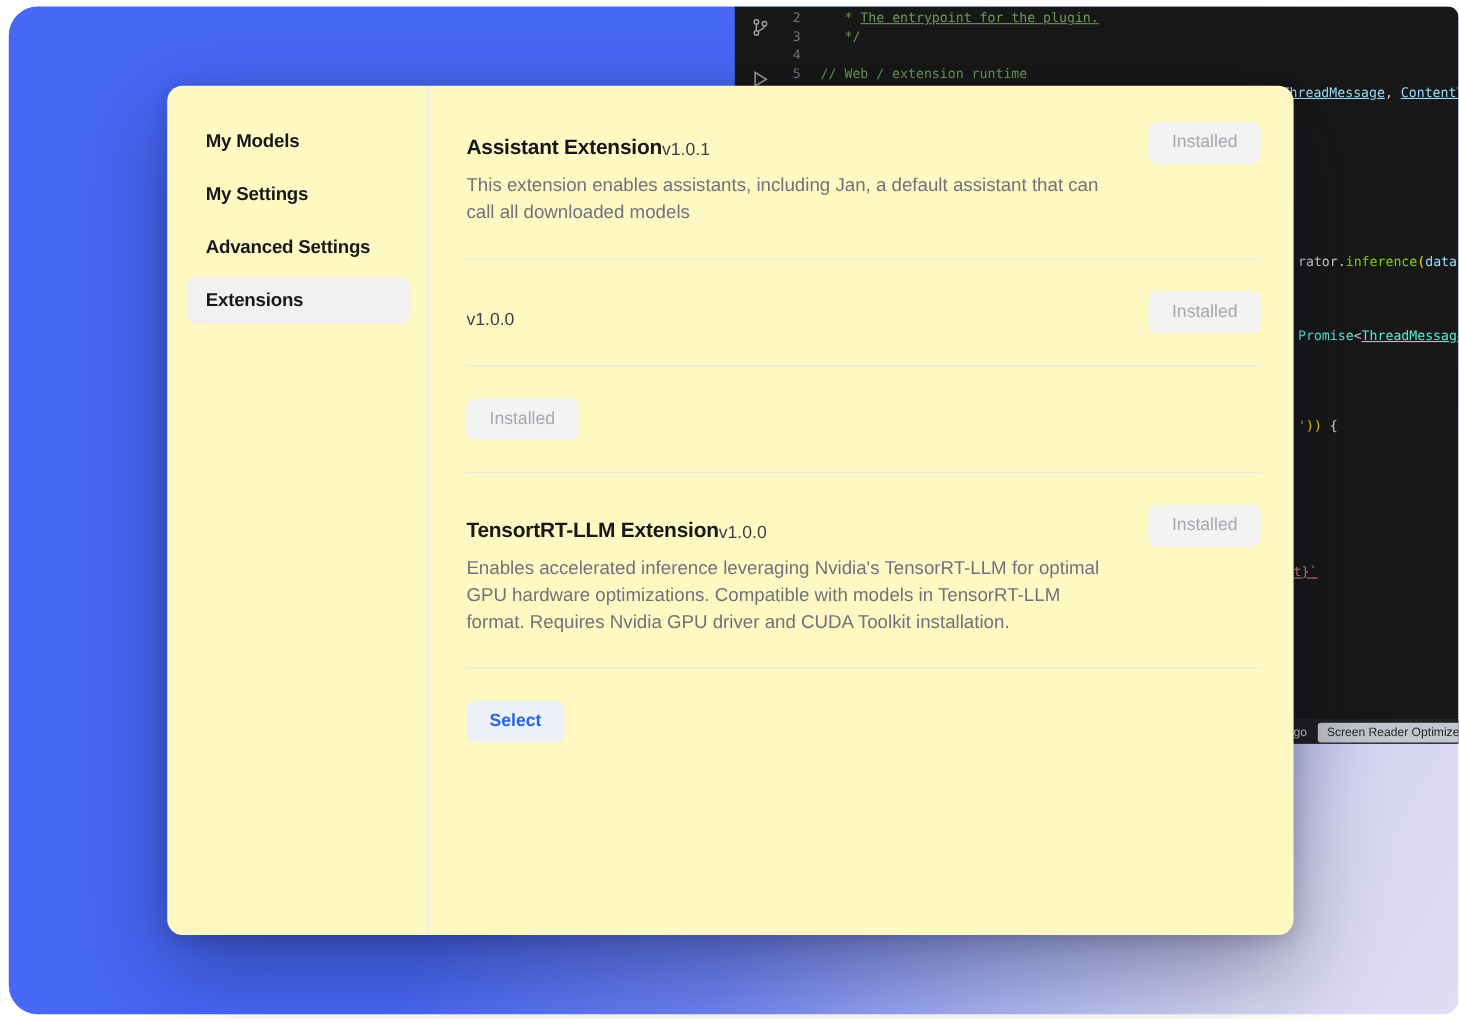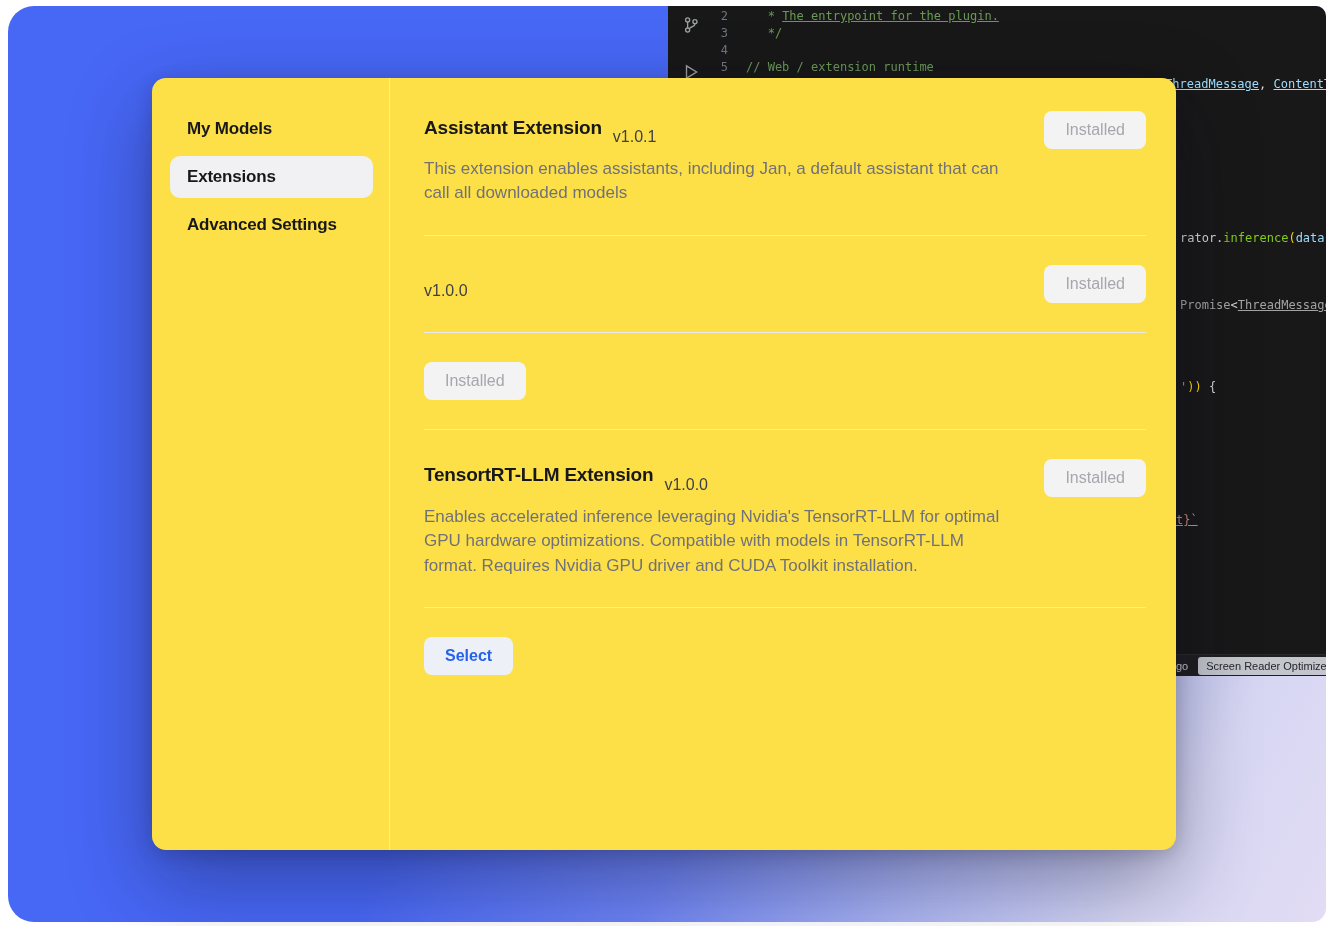--- a/index.html
+++ b/index.html
@@ -21,48 +21,48 @@
     display:flex; flex-direction:column; gap:26px; align-items:center; color:#9da0a2; }
   .code { position:absolute; left:38px; top:2px; right:0; }
   .cl { display:flex; height:17px; line-height:17px; white-space:pre; }
   .ln { width:40px; text-align:right; padding-right:18px; color:#6e7681; flex:none; }
   .frag { position:absolute; white-space:pre; line-height:16px; }
   .c-com { color:#6a9955; }
   .c-kw  { color:#c586c0; }
   .c-id  { color:#9cdcfe; }
   .c-pl  { color:#d4d4d4; }
   .c-fn  { color:#84cc16; }
-  .c-ty  { color:#a3a3a3; }
+  .c-ty  { color:#5eead4; }
   .c-str { color:#ce9178; }
   .c-par { color:#ffd602; }
   .u     { text-decoration:underline; }
   .statusbar { position:absolute; left:0; right:0; bottom:0; height:22px;
     background:#1f1f20; border-top:1px solid #2a2a2b; display:flex; align-items:center;
     padding-left:508px; gap:10px; font-size:11px; color:#cccccc;
     font-family:"Liberation Sans","DejaVu Sans",sans-serif; }
   .sr-badge { background:#c3c6cc; color:#26272b; padding:3px 8px; border-radius:3px;
     white-space:nowrap; }
 
   
   .modal { position:absolute; left:152px; top:78px; width:1024px; height:772px;
-    background:#fde047; border-radius:14px; display:flex; overflow:hidden;
+    background:#fef9c3; border-radius:14px; display:flex; overflow:hidden;
     box-shadow:0 30px 80px rgba(15,15,40,.38), 0 4px 18px rgba(15,15,40,.18); }
 
   .sidebar { width:238px; flex:none; border-right:1px solid #e8e8ea;
     padding:30px 16px 0 18px; }
   .nav-item { padding:11px 17px; margin-bottom:6px; border-radius:10px;
     font-size:17px; font-weight:700; color:#18181b; cursor:pointer; letter-spacing:-.2px; }
   .nav-item.active { background:#f1f1f3; }
 
   .content { flex:1; padding:4px 30px 0 34px; }
   .ext-row { display:flex; justify-content:space-between; align-items:flex-start;
     padding:27px 0 29px; border-bottom:1px solid #e8e8ea; }
   .ext-row:last-child { border-bottom:none; }
   .ext-info { max-width:586px; }
-  .ext-head { display:flex; align-items:center; gap:11px; }
+  .ext-head { display:flex; align-items:flex-end; }
   .ext-title { font-size:19px; font-weight:700; color:#18181b; letter-spacing:-.2px; }
   .ext-version { font-size:16px; color:#3f3f46;margin-top:19px; }
   .ext-desc { margin-top:11px; font-size:17px; line-height:1.44; color:#71717a; }
   .ext-link { color:#2f6bf0; text-decoration:none; }
   .ext-btn { border:none; border-radius:8px; padding:10px 21px; font-size:16px;
     font-family:inherit; cursor:pointer; flex:none; margin-top:2px; }
   .ext-btn.muted   { background:#f3f3f4; color:#a6a6ad; font-weight:500; }
   .ext-btn.primary { background:#edf0f6; color:#2563eb; font-weight:700; }
 </style>
 </head>
@@ -106,22 +106,23 @@
         <span class="sr-badge">Screen Reader Optimized</span>
       </div>
     </div>
 
   </div>
 
   <div class="modal">
     <div class="sidebar">
       <nav>
           <div class="nav-item">My Models</div>
+          <div class="nav-item">My Settings</div>
+          <div class="nav-item">Advanced Settings</div>
           <div class="nav-item active">Extensions</div>
-          <div class="nav-item">Advanced Settings</div>
         </nav>
     </div>
     <div class="content">
         <div class="ext-row">
           <div class="ext-info">
             <div class="ext-head">
               <span class="ext-title">Assistant Extension</span>
               <span class="ext-version">v1.0.1</span>
             </div>
             <p class="ext-desc">This extension enables assistants, including Jan, a default assistant that can call all downloaded models</p>

